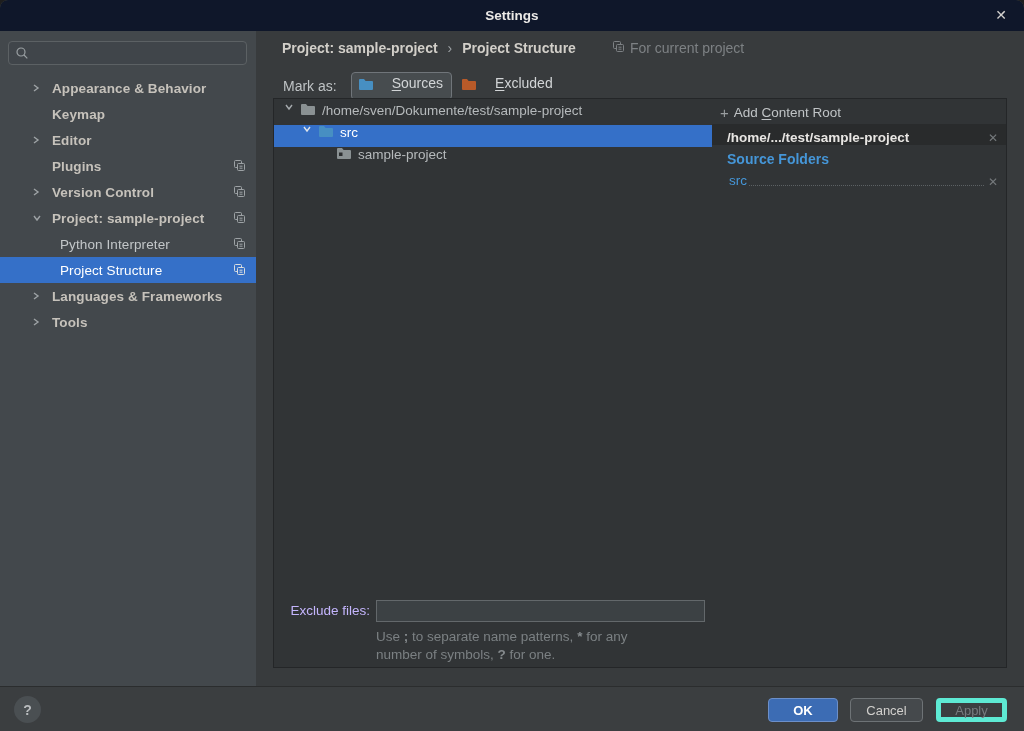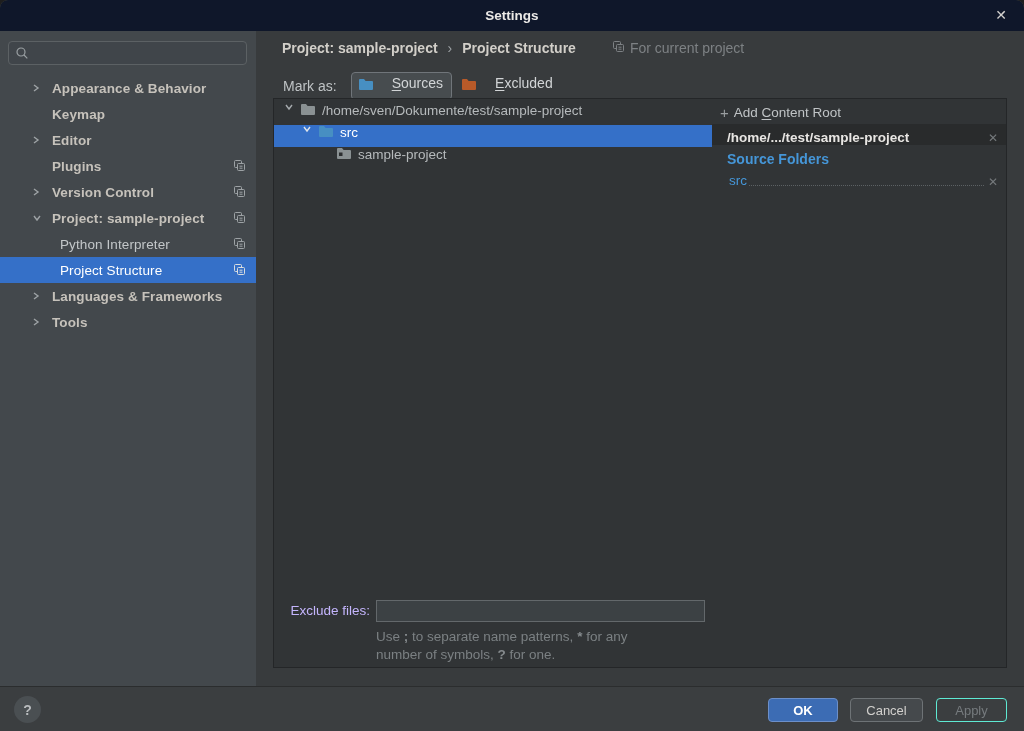--- a/index.html
+++ b/index.html
@@ -93,21 +93,21 @@
   .footer { position:absolute; left:0; top:686px; width:1024px; height:45px;
             background:#3b3e40; border-top:1px solid #2b2d2e; }
   .help { position:absolute; left:14px; top:9px; width:27px; height:27px; border-radius:50%;
           background:#4a4f52; color:#b9bcbe; font-size:14px; font-weight:700;
           display:flex; align-items:center; justify-content:center; cursor:default; }
   .btn { position:absolute; top:11px; height:24px; border-radius:4px; font-size:13px;
          display:flex; align-items:center; justify-content:center; cursor:default; }
   .btn-ok { left:768px; width:70px; background:#3c6cb4; border:1px solid #6c8fc9;
             color:#ffffff; font-weight:700; }
   .btn-cancel { left:850px; width:73px; background:#45494c; border:1px solid #6e7376; color:#d2d0cd; }
-  .btn-apply { left:936px; width:71px; background:transparent; border:1px solid #5eead4; color:#767b7e; }
+  .btn-apply { left:936px; width:71px; background:transparent; border:5px solid #5eead4; color:#767b7e; }
 
   svg { display:block; }
 </style>
 </head>
 <body>
 
 <div class="window">
 
   <div class="titlebar">
     <div class="title">Settings</div>

